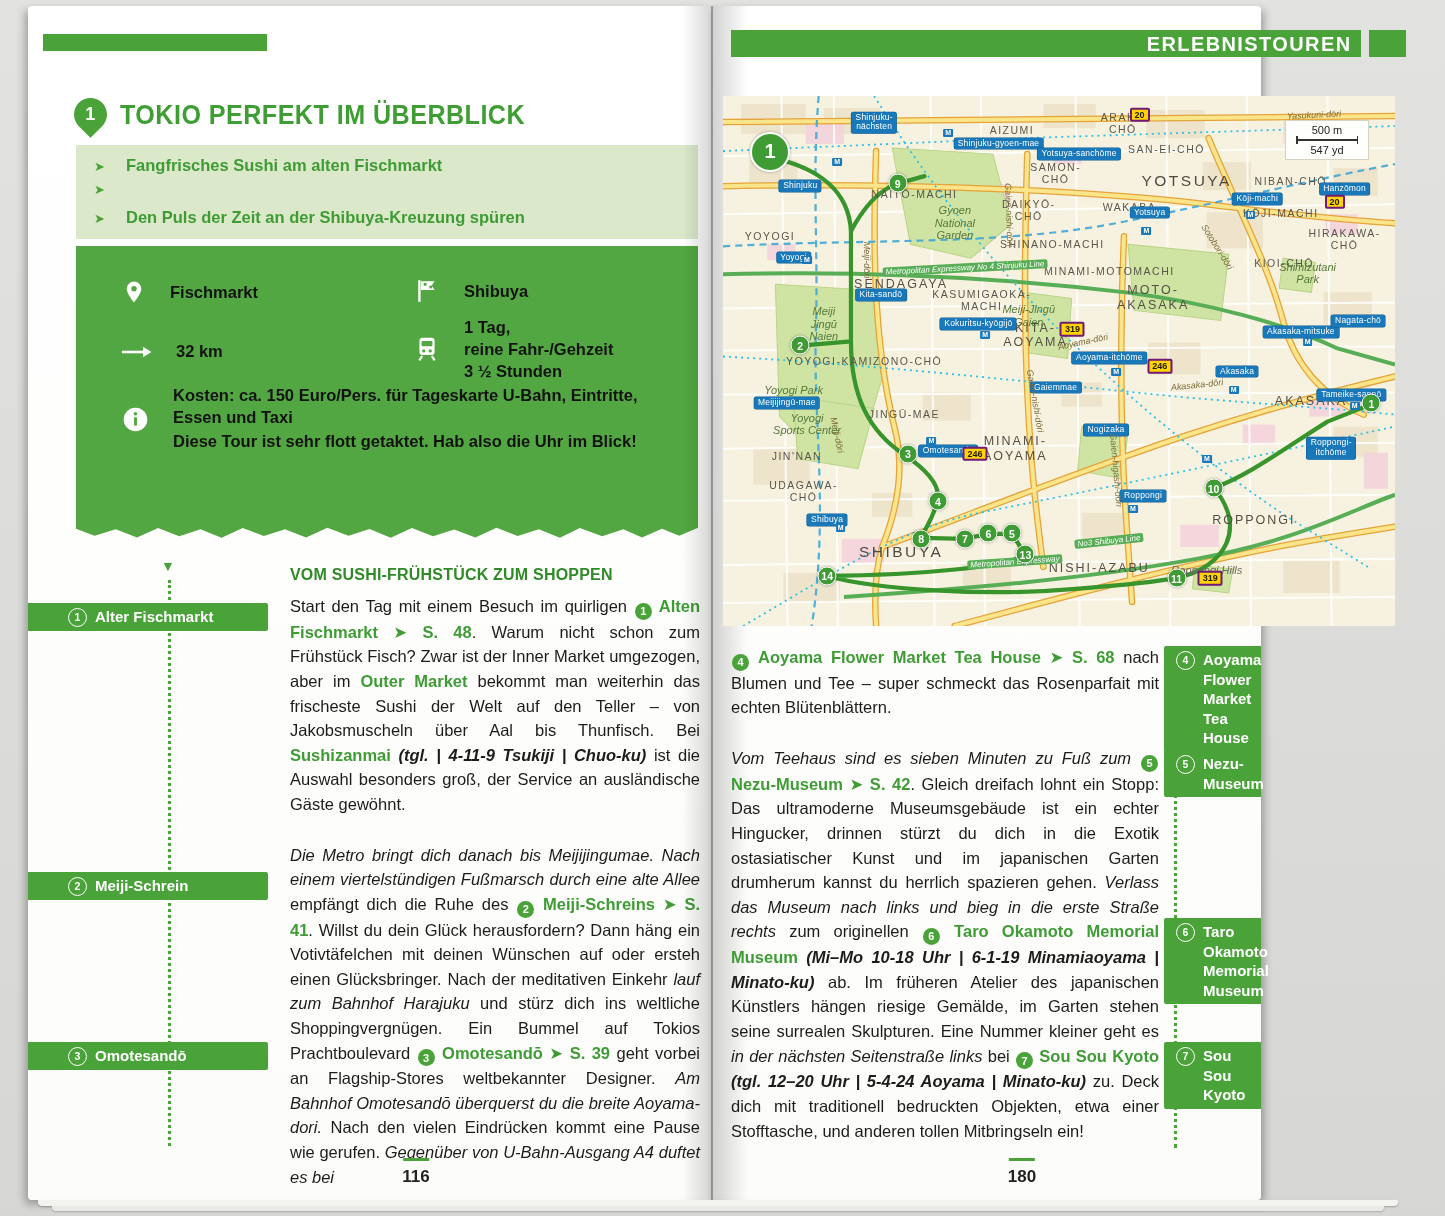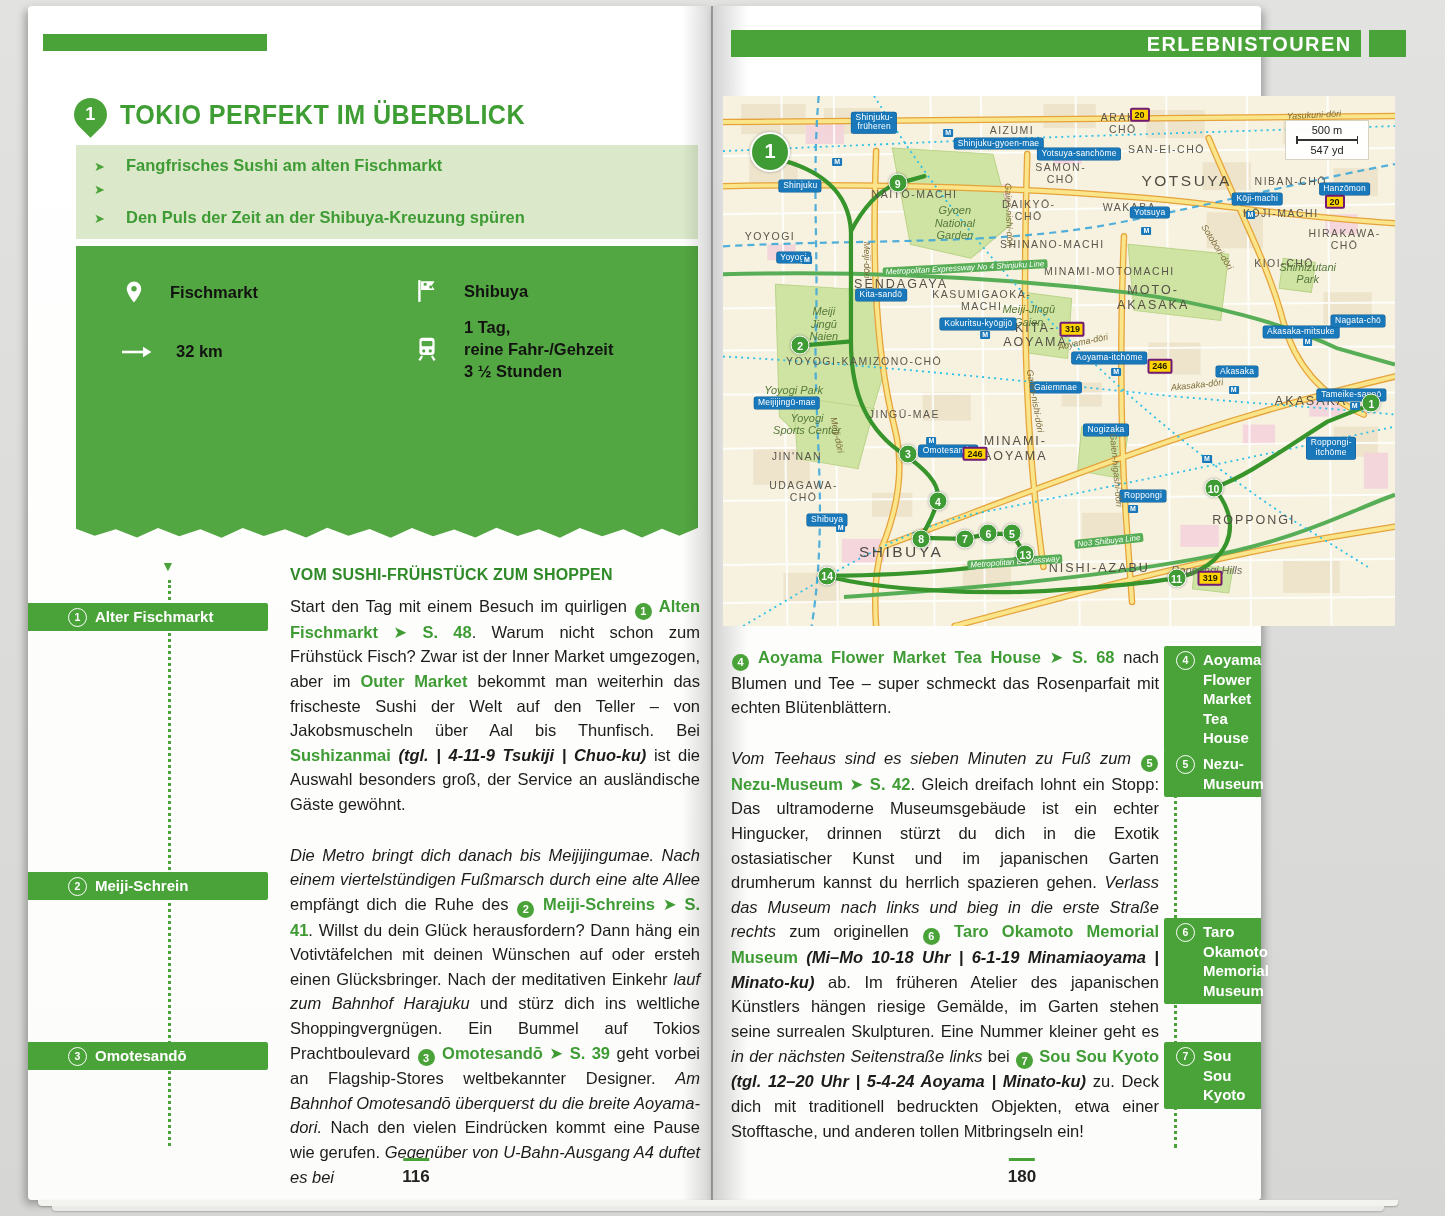--- a/index.html
+++ b/index.html
@@ -147,20 +147,31 @@
             <rect x="5" y="1.5" width="14" height="16" rx="3" fill="#fff"></rect>
             <rect x="7" y="4.5" width="10" height="5" rx="1" fill="#53a742"></rect>
             <circle cx="9" cy="13.8" r="1.5" fill="#53a742"></circle>
             <circle cx="15" cy="13.8" r="1.5" fill="#53a742"></circle>
             <path d="M7.5 18.5 5 22.5M16.5 18.5 19 22.5" stroke="#fff" stroke-width="2"></path>
           </svg>
         <span class="ib-duration">1 Tag,
 reine Fahr-/Gehzeit
 3 ½ Stunden</span>
       </div>
+      <div class="ib-item" style="left:46px;top:138px;width:560px;">
+        <svg width="27" height="27" viewBox="0 0 24 24">
+            <circle cx="12" cy="12" r="10.5" fill="#fff"></circle>
+            <rect x="10.7" y="10" width="2.6" height="7.4" fill="#53a742"></rect>
+            <circle cx="12" cy="6.9" r="1.6" fill="#53a742"></circle>
+          </svg>
+        <div class="ib-textblock">
+          <div>Kosten: ca. 150 Euro/Pers. für Tageskarte U-Bahn, Eintritte, Essen und Taxi</div>
+          <div>Diese Tour ist sehr flott getaktet. Hab also die Uhr im Blick!</div>
+        </div>
+      </div>
     </div>
 
     <span class="tl-arrow">▼</span>
     <div class="dotline dotline-left"></div>
     <div class="tagwrap" id="left-tags">
         <div class="mtag left" style="top: 597px;">
           <span class="tag-num">1</span>
           <span class="tag-label">Alter Fischmarkt</span>
         </div>
         <div class="mtag left" style="top: 866px;">
@@ -307,21 +318,21 @@
         </g>
         <polygon points="652,303 636,300 641,316" fill="#37952c"></polygon>
       </svg>
       <div id="map-labels">
           <span class="ml district" style="left: 43%; top: 6.5%; transform: translate(-50%, -50%);">AIZUMI</span>
           <span class="ml district" style="left: 59.5%; top: 5%; transform: translate(-50%, -50%);">ARAKI-
 CHŌ</span>
           <span class="ml district" style="left: 66%; top: 10%; transform: translate(-50%, -50%);">SAN-EI-CHŌ</span>
           <span class="ml district-lg" style="left: 69%; top: 16%; transform: translate(-50%, -50%);">YOTSUYA</span>
           <span class="ml district" style="left: 84.5%; top: 16%; transform: translate(-50%, -50%);">NIBAN-CHŌ</span>
-          <span class="ml district" style="left: 49.5%; top: 14.5%; transform: translate(-50%, -50%); padding-left: 10px;">SAMON-
+          <span class="ml district" style="left: 49.5%; top: 14.5%; transform: translate(-50%, -50%);">SAMON-
 CHŌ</span>
           <span class="ml district" style="left: 45.5%; top: 21.5%; transform: translate(-50%, -50%);">DAIKYŌ-
 CHŌ</span>
           <span class="ml district" style="left: 60.5%; top: 21%; transform: translate(-50%, -50%);">WAKABA</span>
           <span class="ml district" style="left: 49%; top: 28%; transform: translate(-50%, -50%);">SHINANO-MACHI</span>
           <span class="ml district" style="left: 83%; top: 22%; transform: translate(-50%, -50%);">KŌJI-MACHI</span>
           <span class="ml district" style="left: 92.5%; top: 27%; transform: translate(-50%, -50%);">HIRAKAWA-
 CHŌ</span>
           <span class="ml district" style="left: 83.5%; top: 31.5%; transform: translate(-50%, -50%);">KIOI-CHŌ</span>
           <span class="ml district" style="left: 28.5%; top: 18.5%; transform: translate(-50%, -50%);">NAITŌ-MACHI</span>
@@ -354,21 +365,21 @@
 Naien</span>
           <span class="ml park" style="left: 10.5%; top: 55.5%; transform: translate(-50%, -50%);">Yoyogi Park</span>
           <span class="ml park" style="left: 45.5%; top: 41.5%; transform: translate(-50%, -50%);">Meiji-Jingū
 Gaien</span>
           <span class="ml park" style="left: 12.5%; top: 62%; transform: translate(-50%, -50%);">Yoyogi
 Sports Center</span>
           <span class="ml park" style="left: 87%; top: 33.5%; transform: translate(-50%, -50%);">Shimizutani
 Park</span>
           <span class="ml station" style="left: 11.5%; top: 17%; transform: translate(-50%, -50%); text-align: center;">Shinjuku</span>
           <span class="ml station" style="left: 22.5%; top: 5%; transform: translate(-50%, -50%);">Shinjuku-
-früheren</span>
+nächsten</span>
           <span class="ml station" style="left: 41%; top: 9%; transform: translate(-50%, -50%);">Shinjuku-gyoen-mae</span>
           <span class="ml station" style="left: 53%; top: 11%; transform: translate(-50%, -50%);">Yotsuya-sanchōme</span>
           <span class="ml station" style="left: 63.5%; top: 22%; transform: translate(-50%, -50%);">Yotsuya</span>
           <span class="ml station" style="left: 79.5%; top: 19.5%; transform: translate(-50%, -50%);">Kōji-machi</span>
           <span class="ml station" style="left: 92.5%; top: 17.5%; transform: translate(-50%, -50%);">Hanzōmon</span>
           <span class="ml station" style="left: 10.5%; top: 30.5%; transform: translate(-50%, -50%);">Yoyogi</span>
           <span class="ml station" style="left: 23.5%; top: 37.5%; transform: translate(-50%, -50%);">Kita-sandō</span>
           <span class="ml station" style="left: 38%; top: 43%; transform: translate(-50%, -50%);">Kokuritsu-kyōgijō</span>
           <span class="ml station" style="left: 86%; top: 44.5%; transform: translate(-50%, -50%);">Akasaka-mitsuke</span>
           <span class="ml station" style="left: 94.5%; top: 42.5%; transform: translate(-50%, -50%);">Nagata-chō</span>

